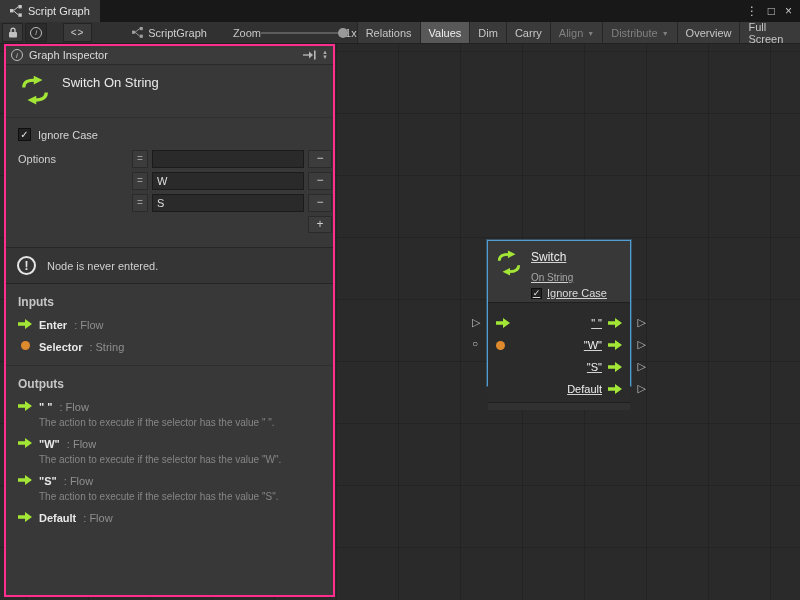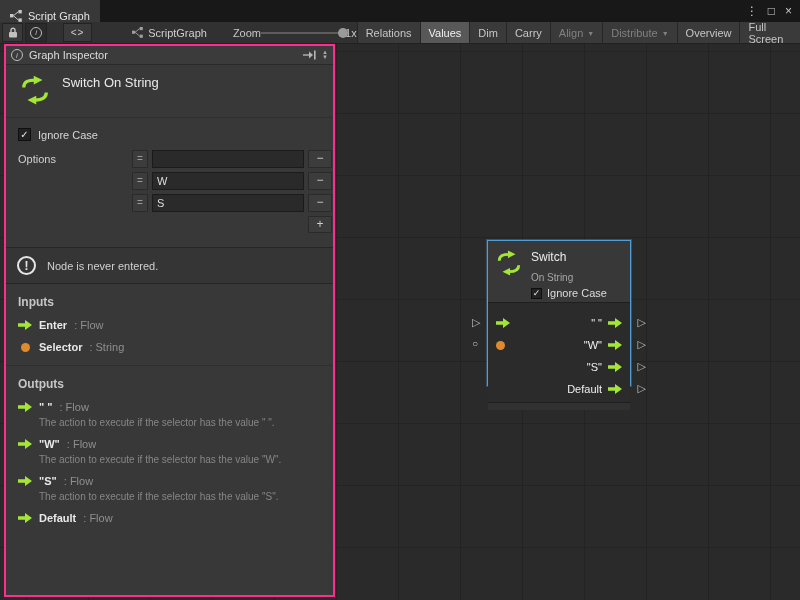--- a/index.html
+++ b/index.html
@@ -2,21 +2,21 @@
 <html><head>
 <meta charset="utf-8">
 <style>
   * { box-sizing: border-box; margin: 0; padding: 0; }
   html,body { width:800px; height:600px; overflow:hidden; }
   body { font-family:"Liberation Sans", sans-serif; background:#2a2a2a; color:#d2d2d2; }
   #app { position:relative; width:800px; height:600px; background:#2a2a2a; overflow:hidden; }
 
   
   .titlebar { height:22px; background:#181818; display:flex; align-items:stretch; }
-  .tab { display:flex; align-items:flex-end; gap:6px; padding:0 10px; background:#383838; font-size:11px; color:#e2e2e2; }
+  .tab { display:flex; align-items:center; gap:6px; padding:0 10px; background:#383838; font-size:11px; color:#e2e2e2; }
   .win-controls { margin-left:auto; display:flex; align-items:center; gap:10px; padding-right:8px; color:#c8c8c8; font-size:12px; }
   .win-controls span { cursor:default; }
 
   
   .toolbar { height:22px; background:#313131; border-bottom:1px solid #212121; display:flex; align-items:stretch; font-size:11px; color:#c6c6c6; }
   .mini-btn { width:22px; display:flex; align-items:center; justify-content:center; border:1px solid #232323; background:#3a3a3a; margin:1px 0 1px 2px; font-size:10px; color:#cfcfcf; }
   .mini-btn.pressed { background:#2b2b2b; }
   .mini-btn.code { margin-left:16px; width:30px; letter-spacing:1px; }
   .graph-name { display:flex; align-items:center; gap:5px; margin-left:40px; color:#cfcfcf; }
   .zoom-wrap { display:flex; align-items:center; margin-left:26px; }
@@ -55,31 +55,31 @@
   .opt-row { display:flex; gap:4px; margin-bottom:4px; height:18px; }
   .drag-handle { width:16px; flex:none; background:#3c3c3c; border:1px solid #2a2a2a; color:#9a9a9a; font-size:10px; text-align:center; line-height:15px; }
   .opt-input { flex:1; min-width:0; background:#2a2a2a; border:1px solid #1b1b1b; color:#dedede; font-size:11px; padding:0 4px; height:18px; outline:none; font-family:"Liberation Sans", sans-serif; }
   .sq-btn { width:24px; flex:none; background:#3c3c3c; border:1px solid #2a2a2a; color:#cccccc; font-size:12px; text-align:center; line-height:15px; }
   .plus-row { display:flex; justify-content:flex-end; }
   .insp-warning { flex:none; display:flex; align-items:center; gap:11px; padding:8px 11px; background:#353535; border-top:1px solid #262626; border-bottom:1px solid #262626; margin-top:10px; font-size:11px; color:#d0d0d0; }
   .warn-icon { width:19px; height:19px; border:2px solid #e6e6e6; border-radius:50%; color:#e6e6e6; font-weight:bold; font-size:12px; display:flex; align-items:center; justify-content:center; flex:none; }
   .ports-section { flex:none; padding:0 12px; }
   .ports-section.outputs { border-top:1px solid #2e2e2e; margin-top:2px; }
   .section-h { font-size:12px; color:#c6c6c6; font-weight:600; margin:11px 0 10px; }
-  .port-row { display:flex; align-items:center; gap:7px; margin-bottom:10px; font-size:11px; }
+  .port-row { display:flex; align-items:flex-start; gap:7px; margin-bottom:10px; font-size:11px; }
   .port-name { color:#e9e9e9; font-weight:bold; }
   .port-type { color:#8f8f8f; }
   .value-dot { width:9px; height:9px; border-radius:50%; background:#e08a2e; flex:none; }
   .port-desc { font-size:10px; color:#868686; margin:-6px 0 10px 21px; }
   .port-desc:empty { display:none; }
   .flow-arrow { flex:none; display:block; }
 
   
   .node { position:absolute; left:487px; top:196px; width:144px; height:146px;
-    background:#2c2c2c; border:1px solid #4f9fd6; box-shadow:0 0 0 1px rgba(80,155,215,.35); }
+    background:#2c2c2c; border:1px solid #4f9fd6; box-shadow:0 0 0 1px rgba(80,155,215,.35);text-decoration:underline; }
   .node-header { height:61px; background:#383838; display:flex; gap:9px; padding:9px 8px 0; }
   .node-head-text { font-size:12px; color:#ececec; }
   .node-sub { font-size:10px; color:#a6a6a6; margin-top:8px; }
   .node-chk { display:flex; align-items:center; gap:5px; margin-top:4px; font-size:11px; color:#dcdcdc; }
   .node-chk .checkbox { width:11px; height:11px; font-size:9px; }
   .node-body { height:100px; background:#2b2b2b; border-top:1px solid #1f1f1f; padding-top:9px; }
   .node-row { height:22px; display:flex; align-items:center; padding:0 8px; }
   .node-row .rhs { margin-left:auto; display:flex; align-items:center; gap:6px; }
   .node-row .plabel { font-size:11px; color:#efefef; }
   .node-footer { height:8px; background:#313131; border-top:1px solid #1f1f1f; }

